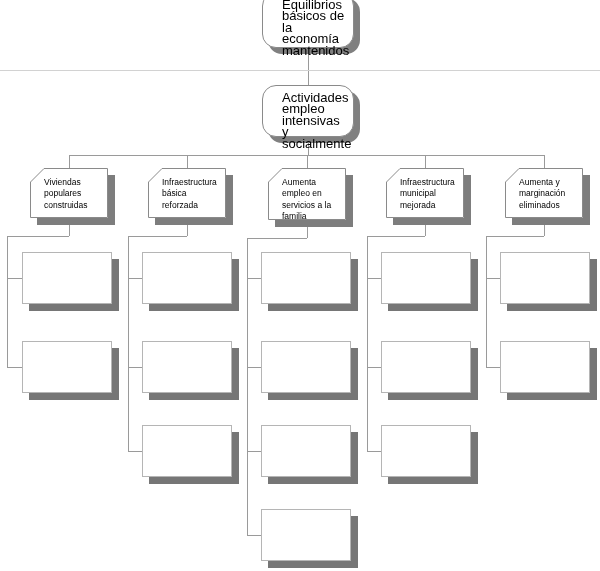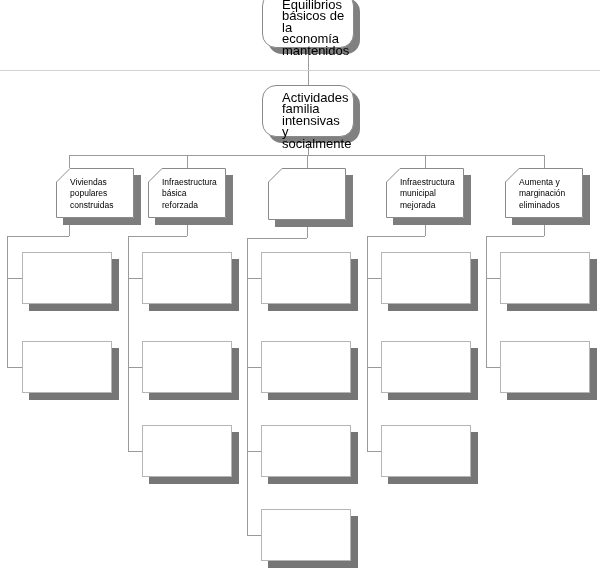--- a/index.html
+++ b/index.html
@@ -192,27 +192,27 @@
     <div class="txt">Equilibrios
 básicos de la
 economía
 mantenidos</div>
   </div>
 
   <div class="rnode" id="node-purpose" style="left: 262px; top: 85px; width: 92px; height: 52px;">
     <div class="shadow"></div>
     <div class="face"></div>
     <div class="txt">Actividades
-familia
+empleo
 intensivas y
 socialmente</div>
   </div>
 
   <div id="outputs-layer">
-      <div class="bnode" style="left: 30px; top: 168px; width: 78px; height: 50px; margin-left: 26px;">
+      <div class="bnode" style="left: 30px; top: 168px; width: 78px; height: 50px;">
         <div class="shadow"></div>
         <div class="face"></div>
         <svg class="edge" viewBox="0 0 78 50">
           <polygon points="14,0.5 77.5,0.5 77.5,49.5 0.5,49.5 0.5,14" fill="none" stroke="#8a8a8a" stroke-width="1"></polygon>
         </svg>
         <div class="txt">Viviendas
 populares
 construidas</div>
       </div>
       <div class="bnode" style="left: 148px; top: 168px; width: 78px; height: 50px;">
@@ -224,20 +224,24 @@
         <div class="txt">Infraestructura
 básica
 reforzada</div>
       </div>
       <div class="bnode" style="left: 268px; top: 168px; width: 78px; height: 52px;">
         <div class="shadow"></div>
         <div class="face"></div>
         <svg class="edge" viewBox="0 0 78 52">
           <polygon points="14,0.5 77.5,0.5 77.5,51.5 0.5,51.5 0.5,14" fill="none" stroke="#8a8a8a" stroke-width="1"></polygon>
         </svg>
+        <div class="txt">Aumenta
+empleo en
+servicios a la
+familia</div>
       </div>
       <div class="bnode" style="left: 386px; top: 168px; width: 78px; height: 50px;">
         <div class="shadow"></div>
         <div class="face"></div>
         <svg class="edge" viewBox="0 0 78 50">
           <polygon points="14,0.5 77.5,0.5 77.5,49.5 0.5,49.5 0.5,14" fill="none" stroke="#8a8a8a" stroke-width="1"></polygon>
         </svg>
         <div class="txt">Infraestructura
 municipal
 mejorada</div>

